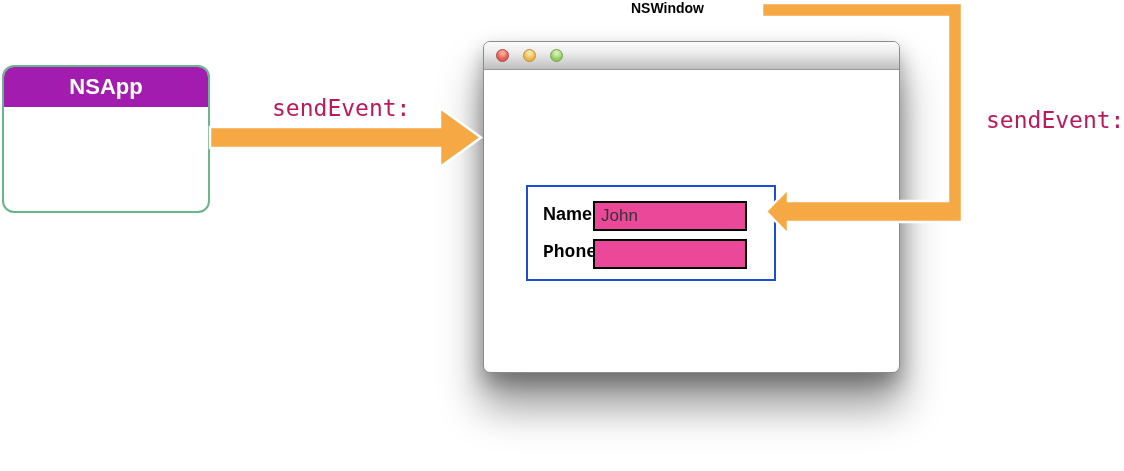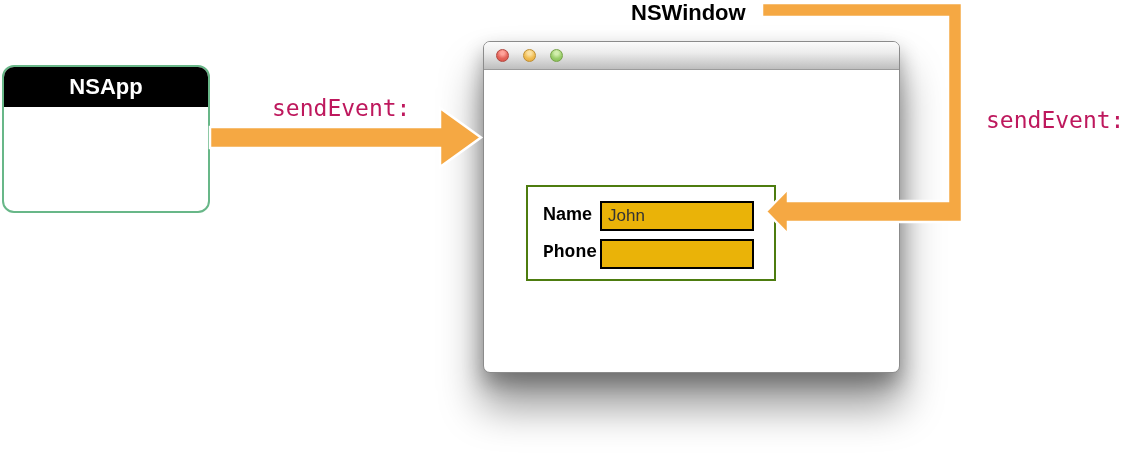--- a/index.html
+++ b/index.html
@@ -19,21 +19,21 @@
     width: 208px; height: 148px;
     box-sizing: border-box;
     border: 2.5px solid #68B788;
     border-radius: 12px;
     background: #ffffff;
     overflow: hidden;
     z-index: 2;
   }
   .nsapp-header {
     height: 40px;
-    background: #000000;
+    background: #a21caf;
     display: flex;
     align-items: center;
     justify-content: center;
     color: #ffffff;
     font-weight: bold;
     font-size: 22px;
   }
 
   
   .send-label {
@@ -45,21 +45,21 @@
     z-index: 6;
   }
   .send-label.left  { left: 272px; top: 95px; }
   .send-label.right { left: 986px; top: 107px; }
 
   
   .nswindow-label {
     position: absolute;
     left: 631px; top: 0px;
     font-weight: bold;
-    font-size: 22px;
+    font-size: 14px;
     color: #000000;
     z-index: 6;
     white-space: nowrap;
   }
 
   
   .mac-window {
     position: absolute;
     left: 483px; top: 41px;
     width: 417px; height: 332px;
@@ -100,40 +100,40 @@
     background: radial-gradient(circle at 50% 28%, #d2eead 18%, #9ccf6d 55%, #7fb94f);
     border: 1px solid #78a349;
   }
 
   
   .form-box {
     position: absolute;
     left: 42px; top: 143px;
     width: 250px; height: 96px;
     box-sizing: border-box;
-    border: 2px solid #4d7c0f;
+    border: 2px solid #1d4ed8;
     background: #ffffff;
   }
   .field-label {
     position: absolute;
     left: 15px;
     font-weight: bold;
     font-size: 18px;
     color: #000000;
   }
   .field-label.name  { top: 17px; }
   .field-label.phone { top: 55px; font-family: Liberation Mono, monospace; }
   .field-input {
     position: absolute;
-    left: 72px;
+    left: 65px;
     width: 154px; height: 30px;
     box-sizing: border-box;
     border: 2px solid #000000;
     border-radius: 0;
-    background: #eab308;
+    background: #ec4899;
     font-family: "Liberation Sans", sans-serif;
     font-size: 17px;
     color: #333333;
     padding: 0 0 0 6px;
     outline: none;
   }
   .field-input.name  { top: 14px; }
   .field-input.phone { top: 52px; }
 
   

